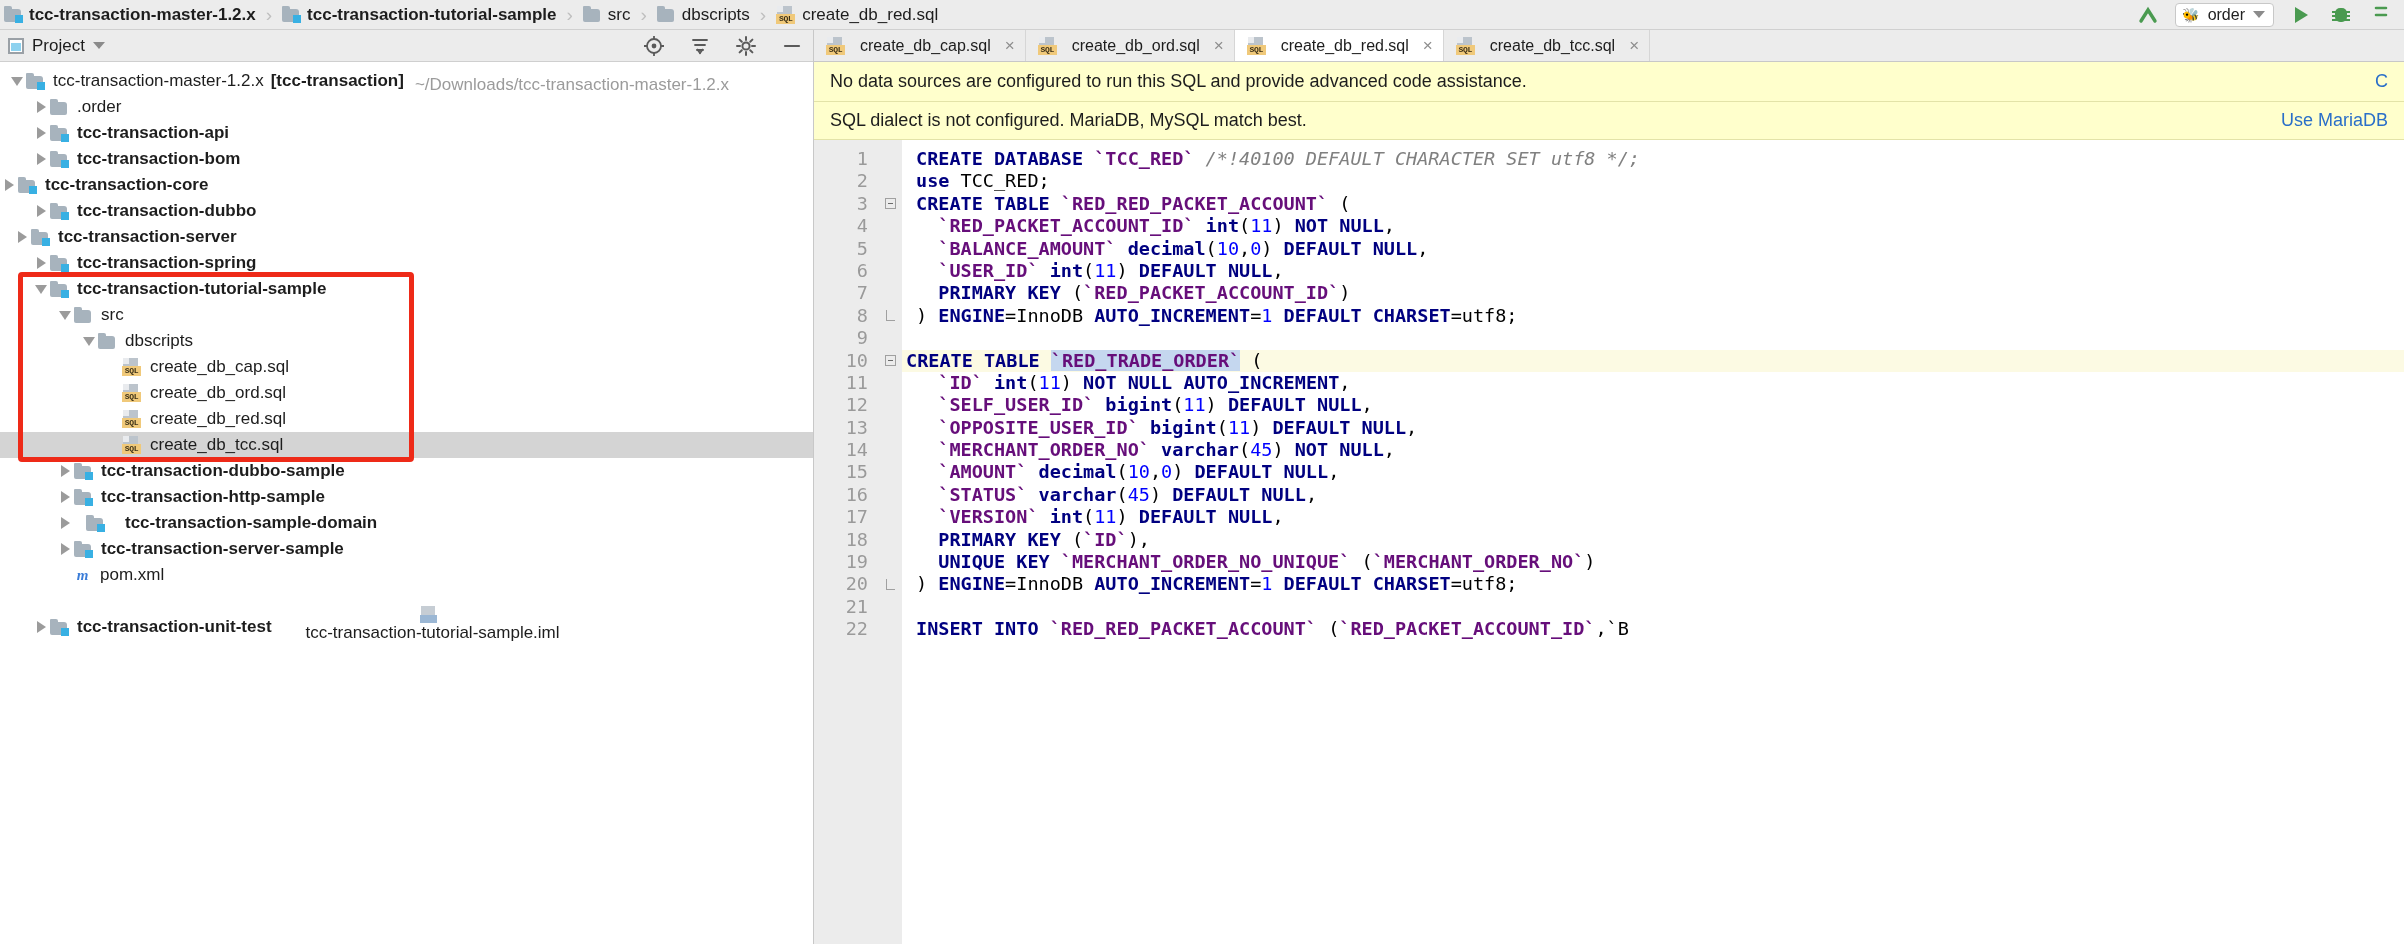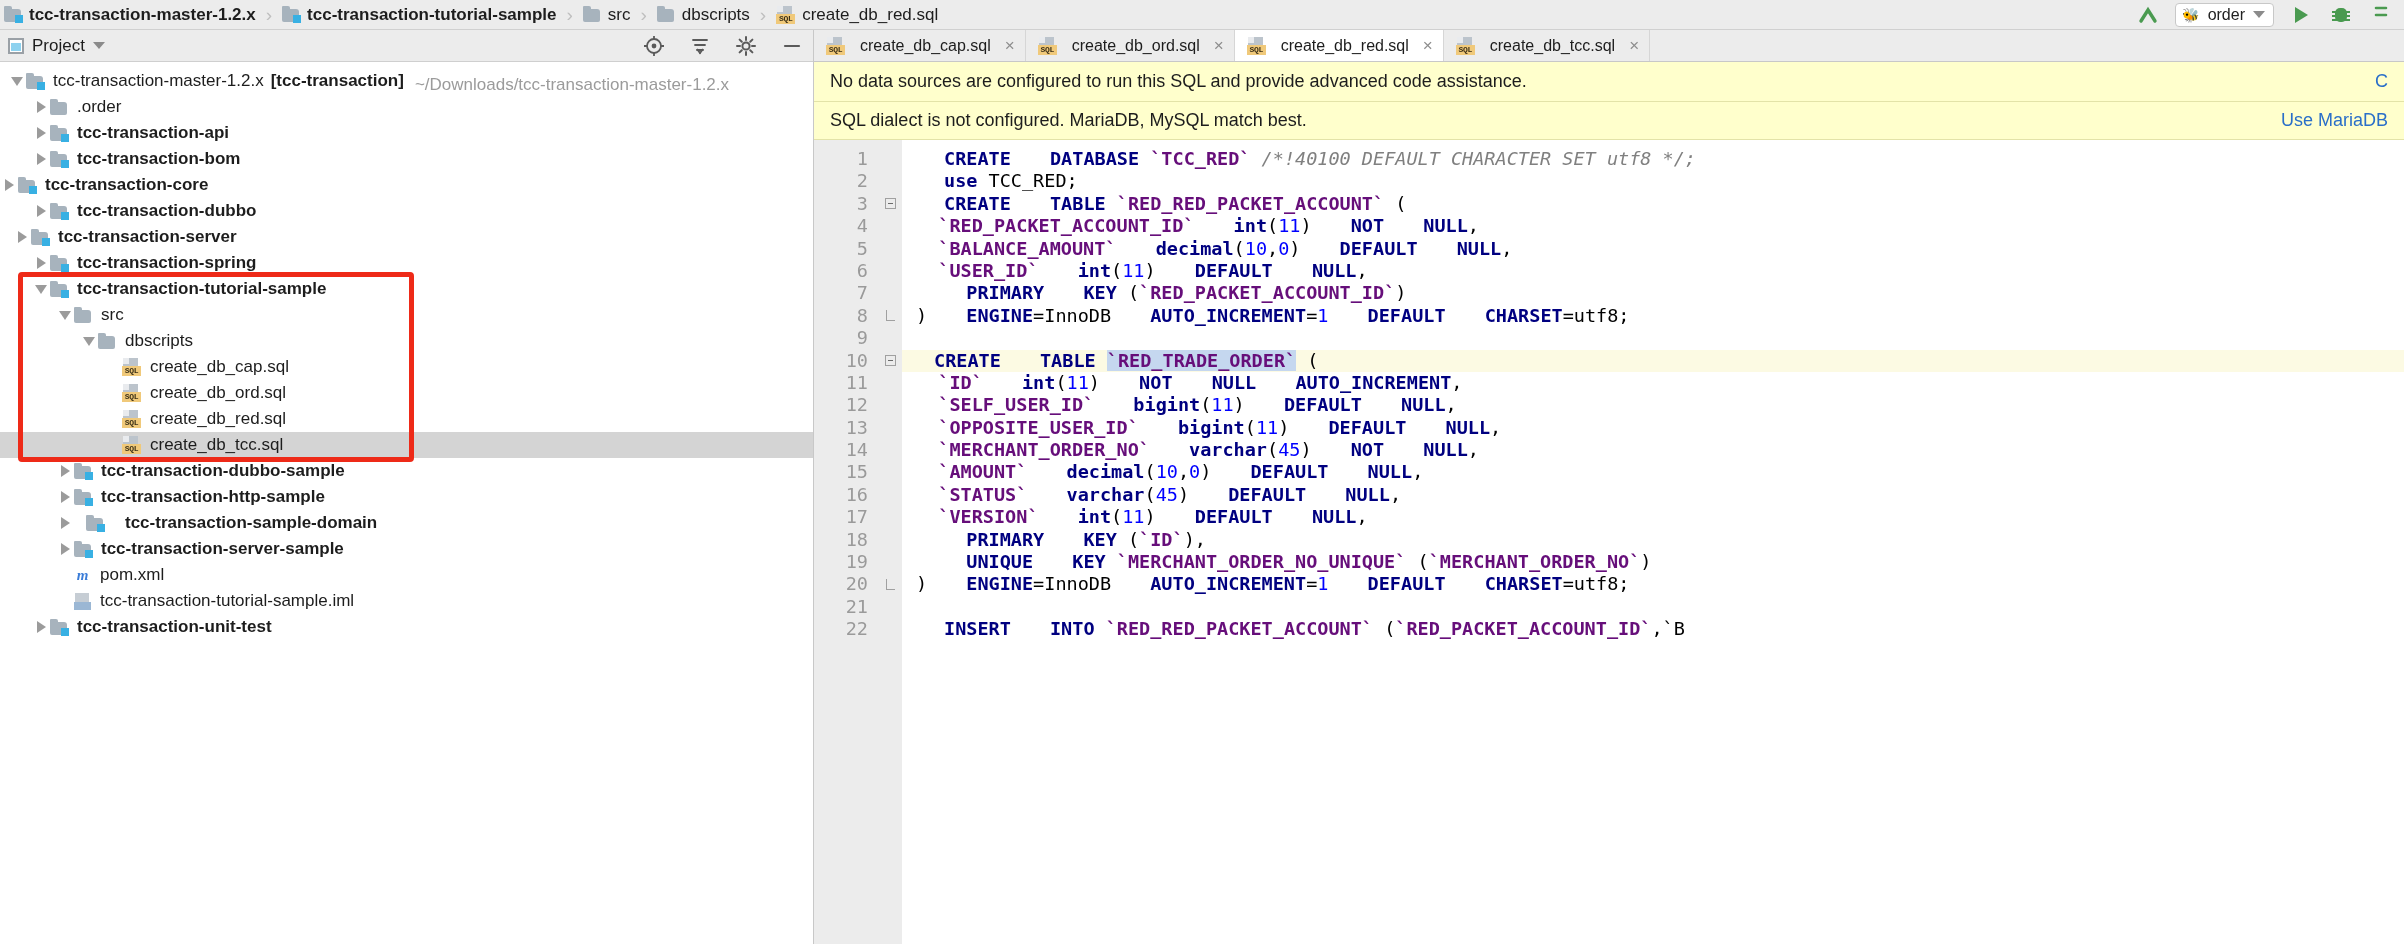--- a/index.html
+++ b/index.html
@@ -188,21 +188,21 @@
   .fold-box:after{content:'';position:absolute;left:2px;top:4px;width:5px;height:1px;background:#6b6b6b;}
   .fold-end {
     width:9px;height:11px; border-left:1px solid #a0a0a0; border-bottom:1px solid #a0a0a0;
   }
   .code {
     flex:1 1 auto; padding-top:8px; padding-left:14px; white-space:pre; overflow:hidden;
     position:relative;
   }
   .code .ln { height:22.4px; }
   .code .ln.hl { background:#fcfae3; margin-left:-14px; padding-left:4px; }
-  .kw { color:#000080; font-weight:bold;margin-left:28px; }
+  .kw { color:#000080; font-weight:bold; }
   .id { color:#660e7a; font-weight:bold; }
   .num { color:#0000ff; }
   .cmt { color:#808080; font-style:italic; }
   .sel { background:#c5d7ef; }
   .plain { color:#000; }
 </style>
 </head>
 <body>
 
 <div class="app">
@@ -500,21 +500,21 @@
               <span class="f"></span>
               <span class="b"></span>
             </span>
             <span class="label b">tcc-transaction-server-sample</span>
           </div>
           <div class="row" style="padding-left: 56px;">
             <span class="arrow"></span>
             <span class="ic ic-m">m</span>
             <span class="label">pom.xml</span>
           </div>
-          <div class="row" style="padding-left: 56px;">
+          <div class="row" style="padding-left: 56px; flex-direction: column;">
             <span class="arrow"></span>
             <span class="ic ic-iml">
               <span class="page"></span>
               <span class="tag"></span>
             </span>
             <span class="label">tcc-transaction-tutorial-sample.iml</span>
           </div>
           <div class="row" style="padding-left: 32px;">
             <span class="arrow">
               <span class="r"></span>

